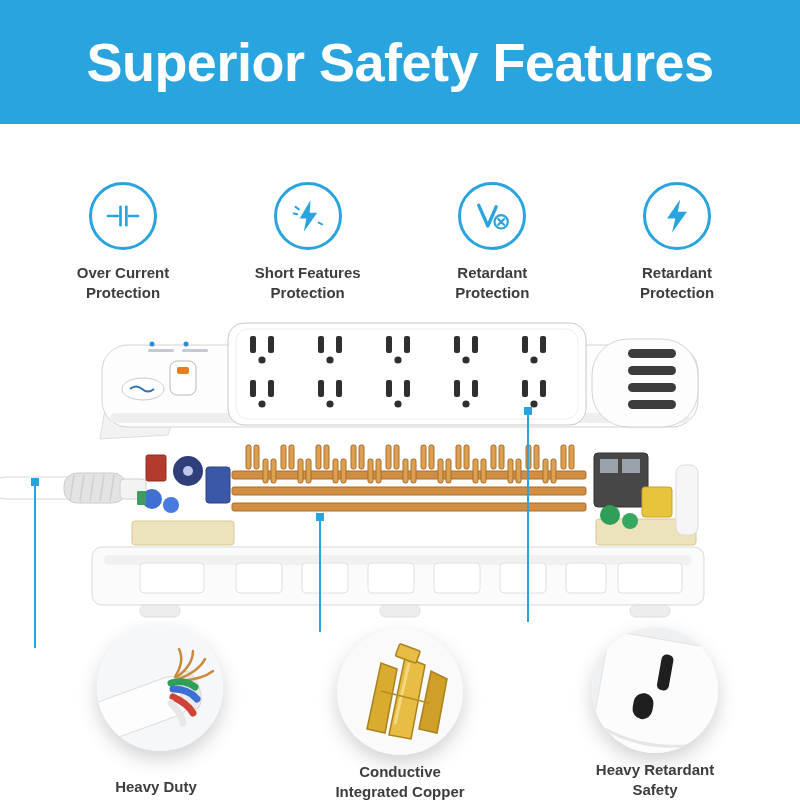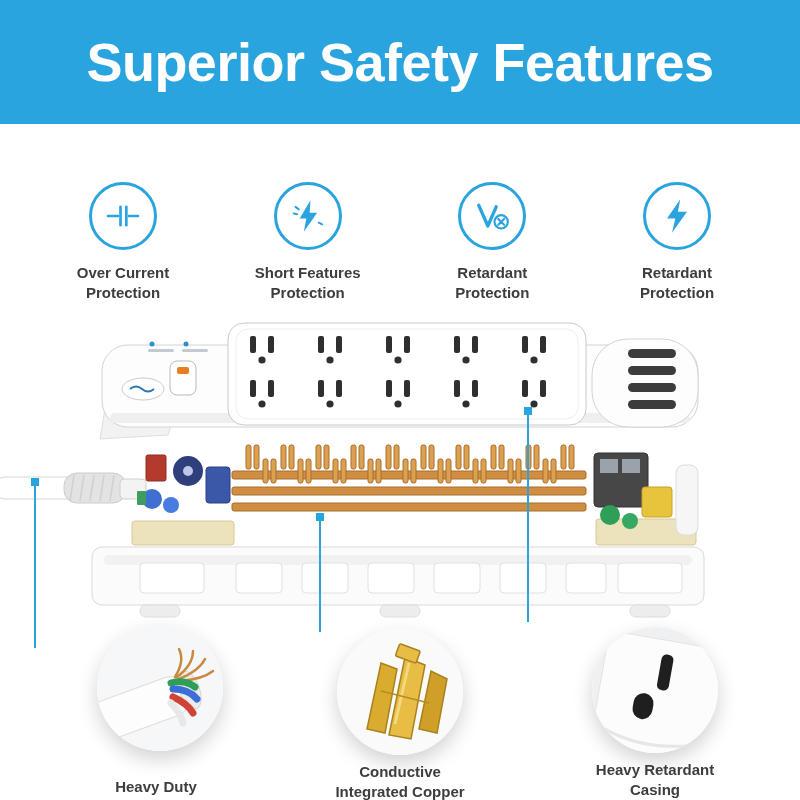--- a/index.html
+++ b/index.html
@@ -339,14 +339,14 @@
 
 <div class="callout-label" id="l1">
   <span>Heavy Duty</span>
 </div>
 <div class="callout-label" id="l2">
   <span>Conductive</span>
   <span>Integrated Copper</span>
 </div>
 <div class="callout-label" id="l3">
   <span>Heavy Retardant</span>
-  <span>Casing</span>
+  <span>Safety</span>
 </div>
 
 </body></html>

